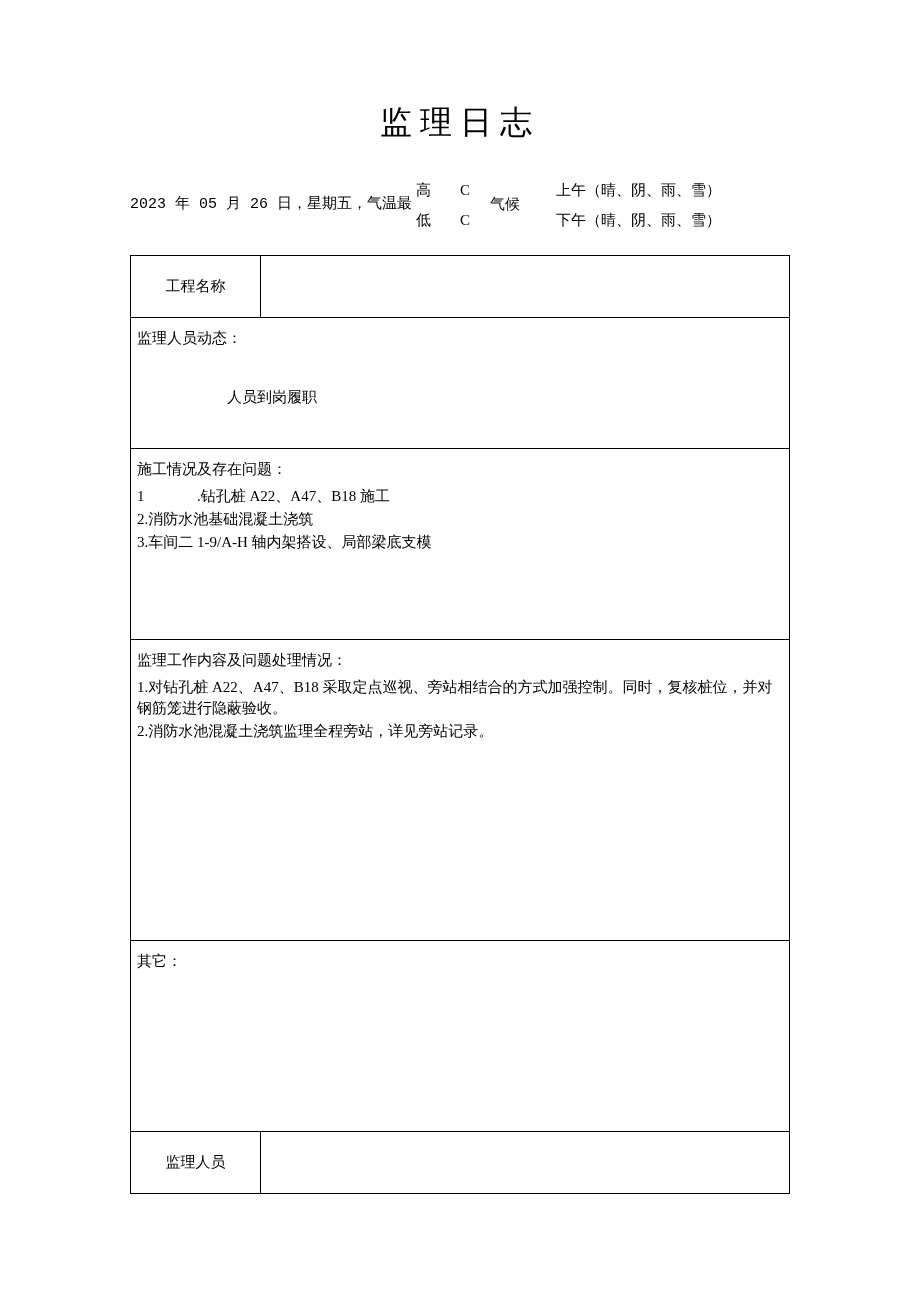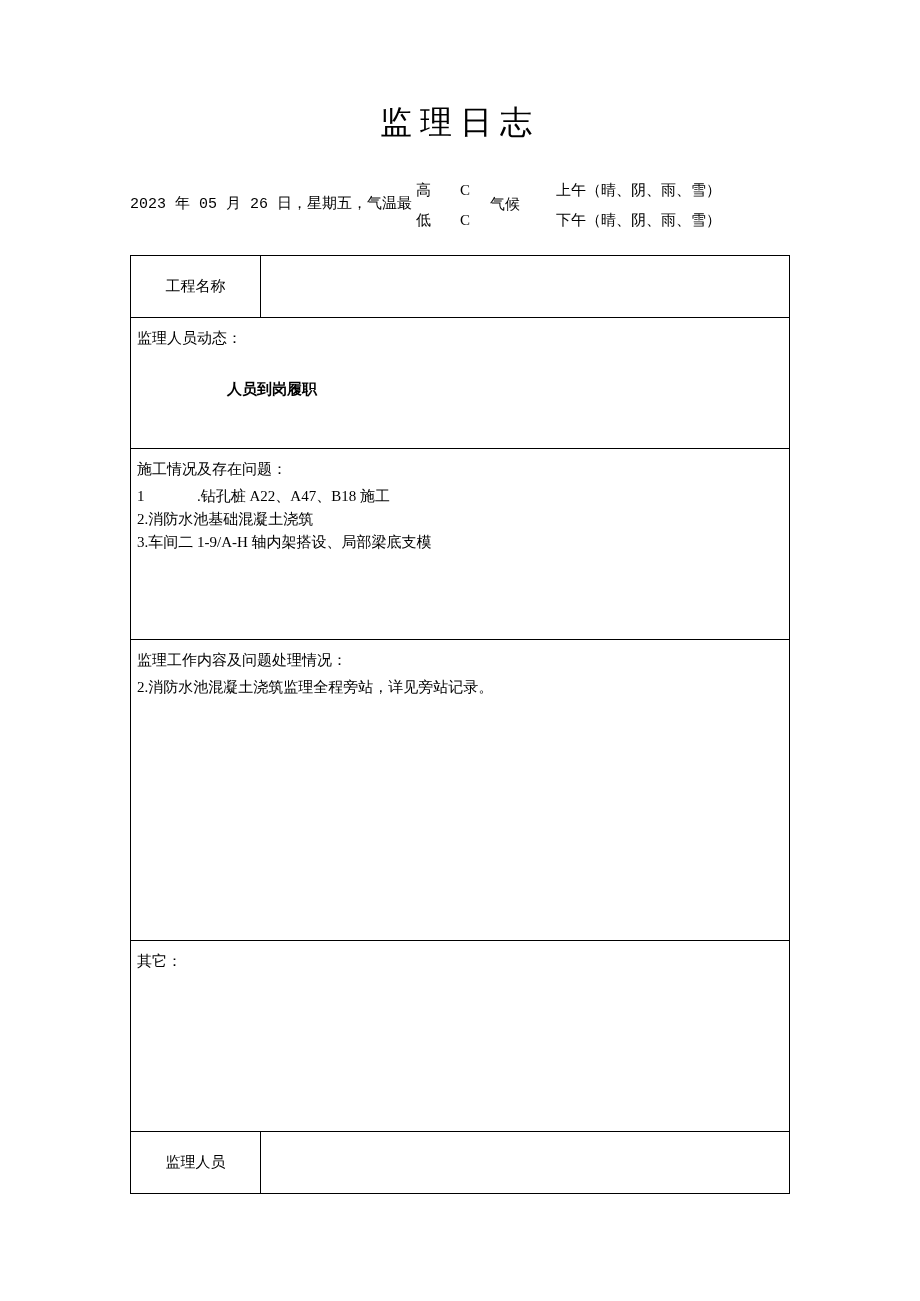--- a/index.html
+++ b/index.html
@@ -102,23 +102,22 @@
     .section {
       padding: 10px 6px;
     }
     .section-title {
       margin-bottom: 6px;
     }
     .personnel-section {
       min-height: 130px;
     }
     .personnel-duty {
-      margin-top: 30px;
+      margin-top: 38px;
       text-indent: 90px;
-      font-weight: bold;
     }
     .construction-section {
       min-height: 190px;
     }
     .item-line {
       margin: 2px 0;
     }
     .item-1 {
       display: flex;
     }
@@ -185,20 +184,21 @@
         <span class="item-1-text">.钻孔桩 A22、A47、B18 施工</span>
       </div>
       <div class="item-line">2.消防水池基础混凝土浇筑</div>
       <div class="item-line">3.车间二 1-9/A-H 轴内架搭设、局部梁底支模</div>
     </div>
   </div>
 
   <div class="row">
     <div class="section supervision-section" style="width:100%">
       <div class="section-title">监理工作内容及问题处理情况：</div>
+      <div class="item-line">1.对钻孔桩 A22、A47、B18 采取定点巡视、旁站相结合的方式加强控制。同时，复核桩位，并对钢筋笼进行隐蔽验收。</div>
       <div class="item-line">2.消防水池混凝土浇筑监理全程旁站，详见旁站记录。</div>
     </div>
   </div>
 
   <div class="row">
     <div class="section other-section" style="width:100%">
       <div class="section-title">其它：</div>
     </div>
   </div>
 

